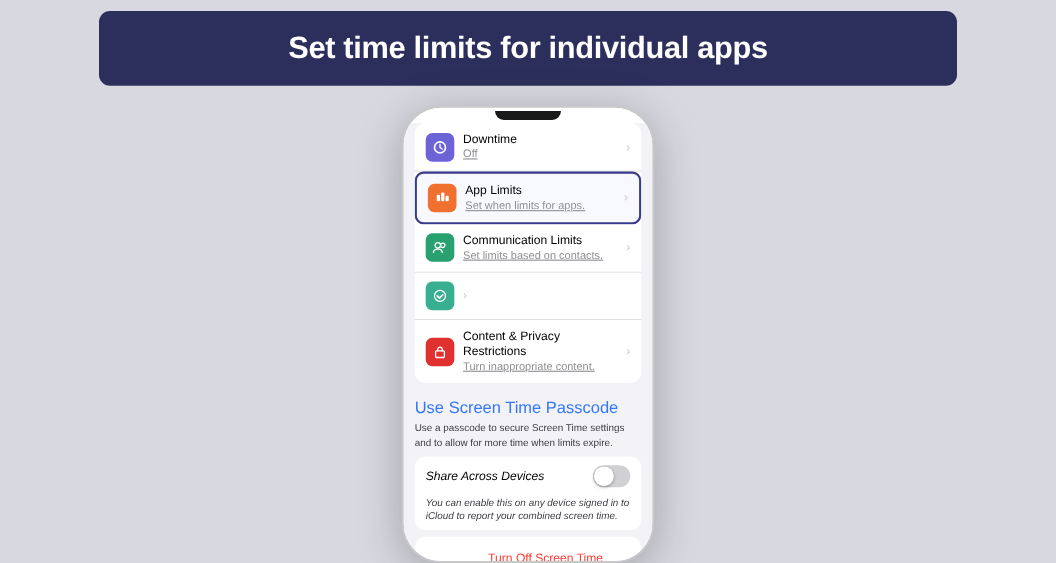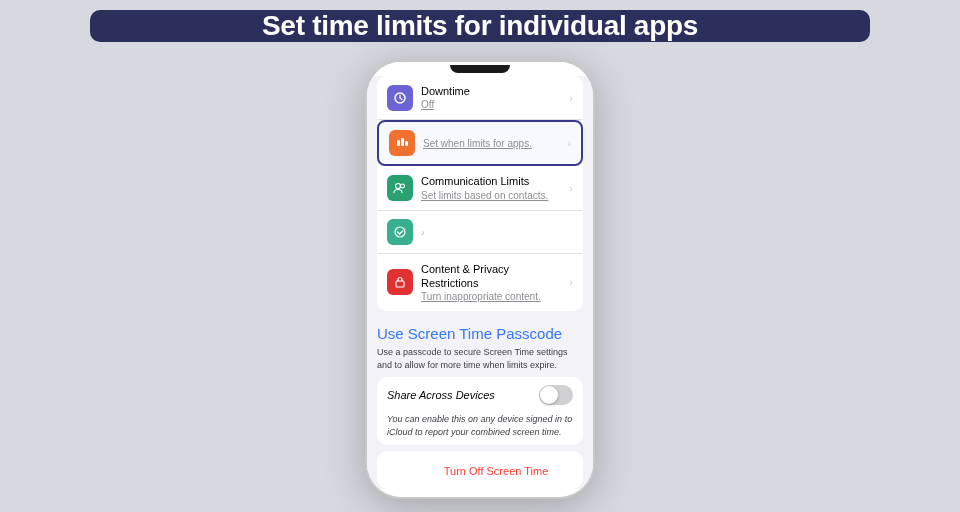--- a/index.html
+++ b/index.html
@@ -23,21 +23,21 @@
       align-items: center;
       justify-content: flex-start;
       padding-top: 10px;
     }
 
     
     .header-banner {
       width: 780px;
       background: #2c2f5b;
       border-radius: 10px;
-      padding: 0 30px;
+      padding: 18px 30px;
       margin-bottom: 18px;
     }
     .header-banner h1 {
       color: #ffffff;
       font-size: 28px;
       font-weight: 700;
       text-align: center;
       letter-spacing: -0.3px;
     }
 
@@ -256,20 +256,21 @@
 
         <div class="settings-row highlighted">
           <div class="row-icon icon-orange">
             <svg width="14" height="14" viewBox="0 0 14 14" fill="none">
               <rect x="2" y="4" width="3" height="6" rx="1" fill="white"></rect>
               <rect x="6" y="2" width="3" height="8" rx="1" fill="white"></rect>
               <rect x="10" y="5" width="3" height="5" rx="1" fill="white"></rect>
             </svg>
           </div>
           <div class="row-text">
+            <div class="row-title">App Limits</div>
             <div class="row-subtitle">Set when limits for apps.</div>
           </div>
           <span class="chevron">›</span>
         </div>
 
         <div class="settings-row">
           <div class="row-icon icon-green-dark">
             <svg width="14" height="14" viewBox="0 0 14 14" fill="none">
               <circle cx="5" cy="5" r="2.5" stroke="white" stroke-width="1.2" fill="none"></circle>
               <circle cx="9.5" cy="5" r="2" stroke="white" stroke-width="1.2" fill="none"></circle>

